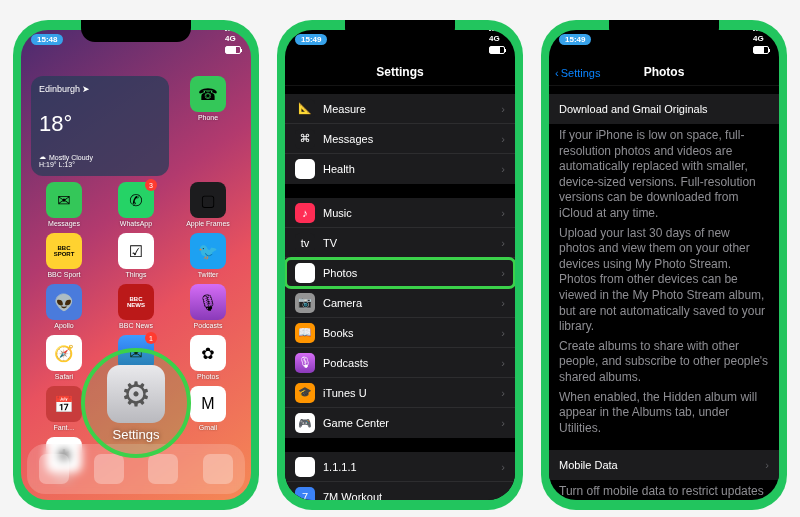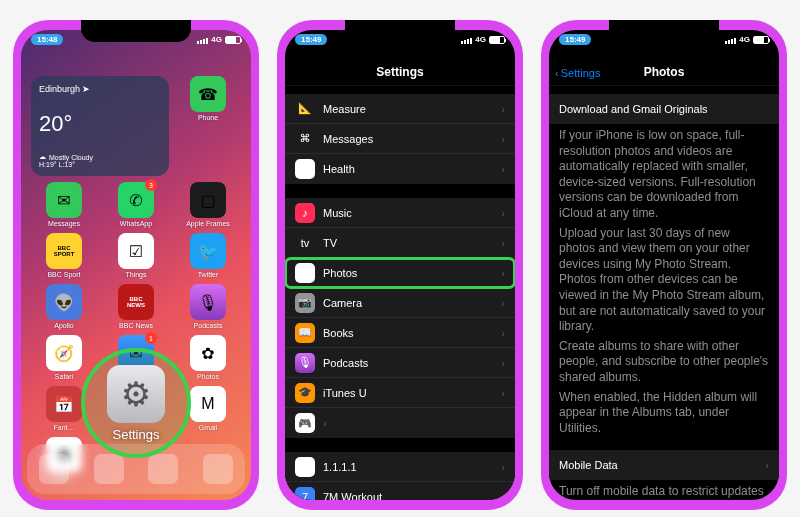--- a/index.html
+++ b/index.html
@@ -1,21 +1,21 @@
 <!DOCTYPE html>
 <html><head>
 <meta charset="utf-8">
 <style>
   * { box-sizing: border-box; margin: 0; padding: 0; }
   body { background: #f5f5f5; font-family: -apple-system, "Helvetica Neue", sans-serif; display: flex; justify-content: center; gap: 18px; padding: 20px 10px; }
-  .phone { width: 246px; height: 490px; background: #d946ef; border-radius: 35px; padding: 10px 8px; position: relative; overflow: hidden; }
+  .phone { width: 246px; height: 490px; background: #22c55e; border-radius: 35px; padding: 10px 8px; position: relative; overflow: hidden; }
   .notch { position: absolute; top: 0; left: 50%; transform: translateX(-50%); width: 110px; height: 22px; background: #000; border-radius: 0 0 14px 14px; z-index: 10; }
   .status { position: relative; display: flex; justify-content: space-between; align-items: center; height: 18px; padding: 0 10px; font-size: 9px; font-weight: 600; color: #fff; }
   .status .time { background: #37a2ea; padding: 1px 6px; border-radius: 8px; font-size: 8px; }
-  .status .right { display: flex; align-items: flex-end; gap: 3px; font-size: 8px; }
+  .status .right { display: flex; align-items: flex-start; gap: 3px; font-size: 8px; flex-direction: column; }
   .sig { display: flex; gap: 1px; align-items: flex-end; }
   .sig i { width: 2px; background: #fff; }
   .sig i:nth-child(1){height:3px}.sig i:nth-child(2){height:4px}.sig i:nth-child(3){height:5px}.sig i:nth-child(4){height:6px}
   .batt { width: 16px; height: 8px; border: 1px solid #fff; border-radius: 2px; position: relative; }
   .batt::after { content:''; position:absolute; right:-2px; top:2px; width:1px; height:3px; background:#fff; }
   .batt i { display:block; height:100%; width:70%; background:#fff; }
 
   
   .home { position: absolute; inset: 10px 8px; border-radius: 27px; background: linear-gradient(145deg,#4a2b6f 0%,#b23a6e 40%,#e8525f 60%,#f58955 100%); overflow: hidden; }
   .grid { padding: 28px 10px 0; display: grid; grid-template-columns: repeat(3,1fr); gap: 6px 6px; }
@@ -73,21 +73,21 @@
           </span>
         <span>4G</span>
         <span class="batt">
             <i></i>
           </span>
       </span>
     </div>
     <div class="grid" id="grid1">
         <div class="wwidget">
           <div class="loc">Edinburgh <span>➤</span></div>
-          <div class="temp">20°</div>
+          <div class="temp">18°</div>
           <div>
             <div class="cond"><span>☁</span>Mostly Cloudy</div>
             <div class="hl">H:19° L:13°</div>
           </div>
         </div>
         <div class="appicon">
           <div class="ico" style="background:#34c759">☎</div>
           <div class="lbl">Phone</div>
         </div>
         <div class="appicon">
@@ -241,20 +241,21 @@
             <div class="rtxt">Podcasts</div>
             <div class="chev">›</div>
           </div>
           <div class="row">
             <div class="rico" style="background:#ff9500">🎓</div>
             <div class="rtxt">iTunes U</div>
             <div class="chev">›</div>
           </div>
           <div class="row">
             <div class="rico" style="background:#fff">🎮</div>
+            <div class="rtxt">Game Center</div>
             <div class="chev">›</div>
           </div>
         </div>
         <div class="group">
           <div class="row">
             <div class="rico" style="background:#fff">①</div>
             <div class="rtxt">1.1.1.1</div>
             <div class="chev">›</div>
           </div>
           <div class="row">

